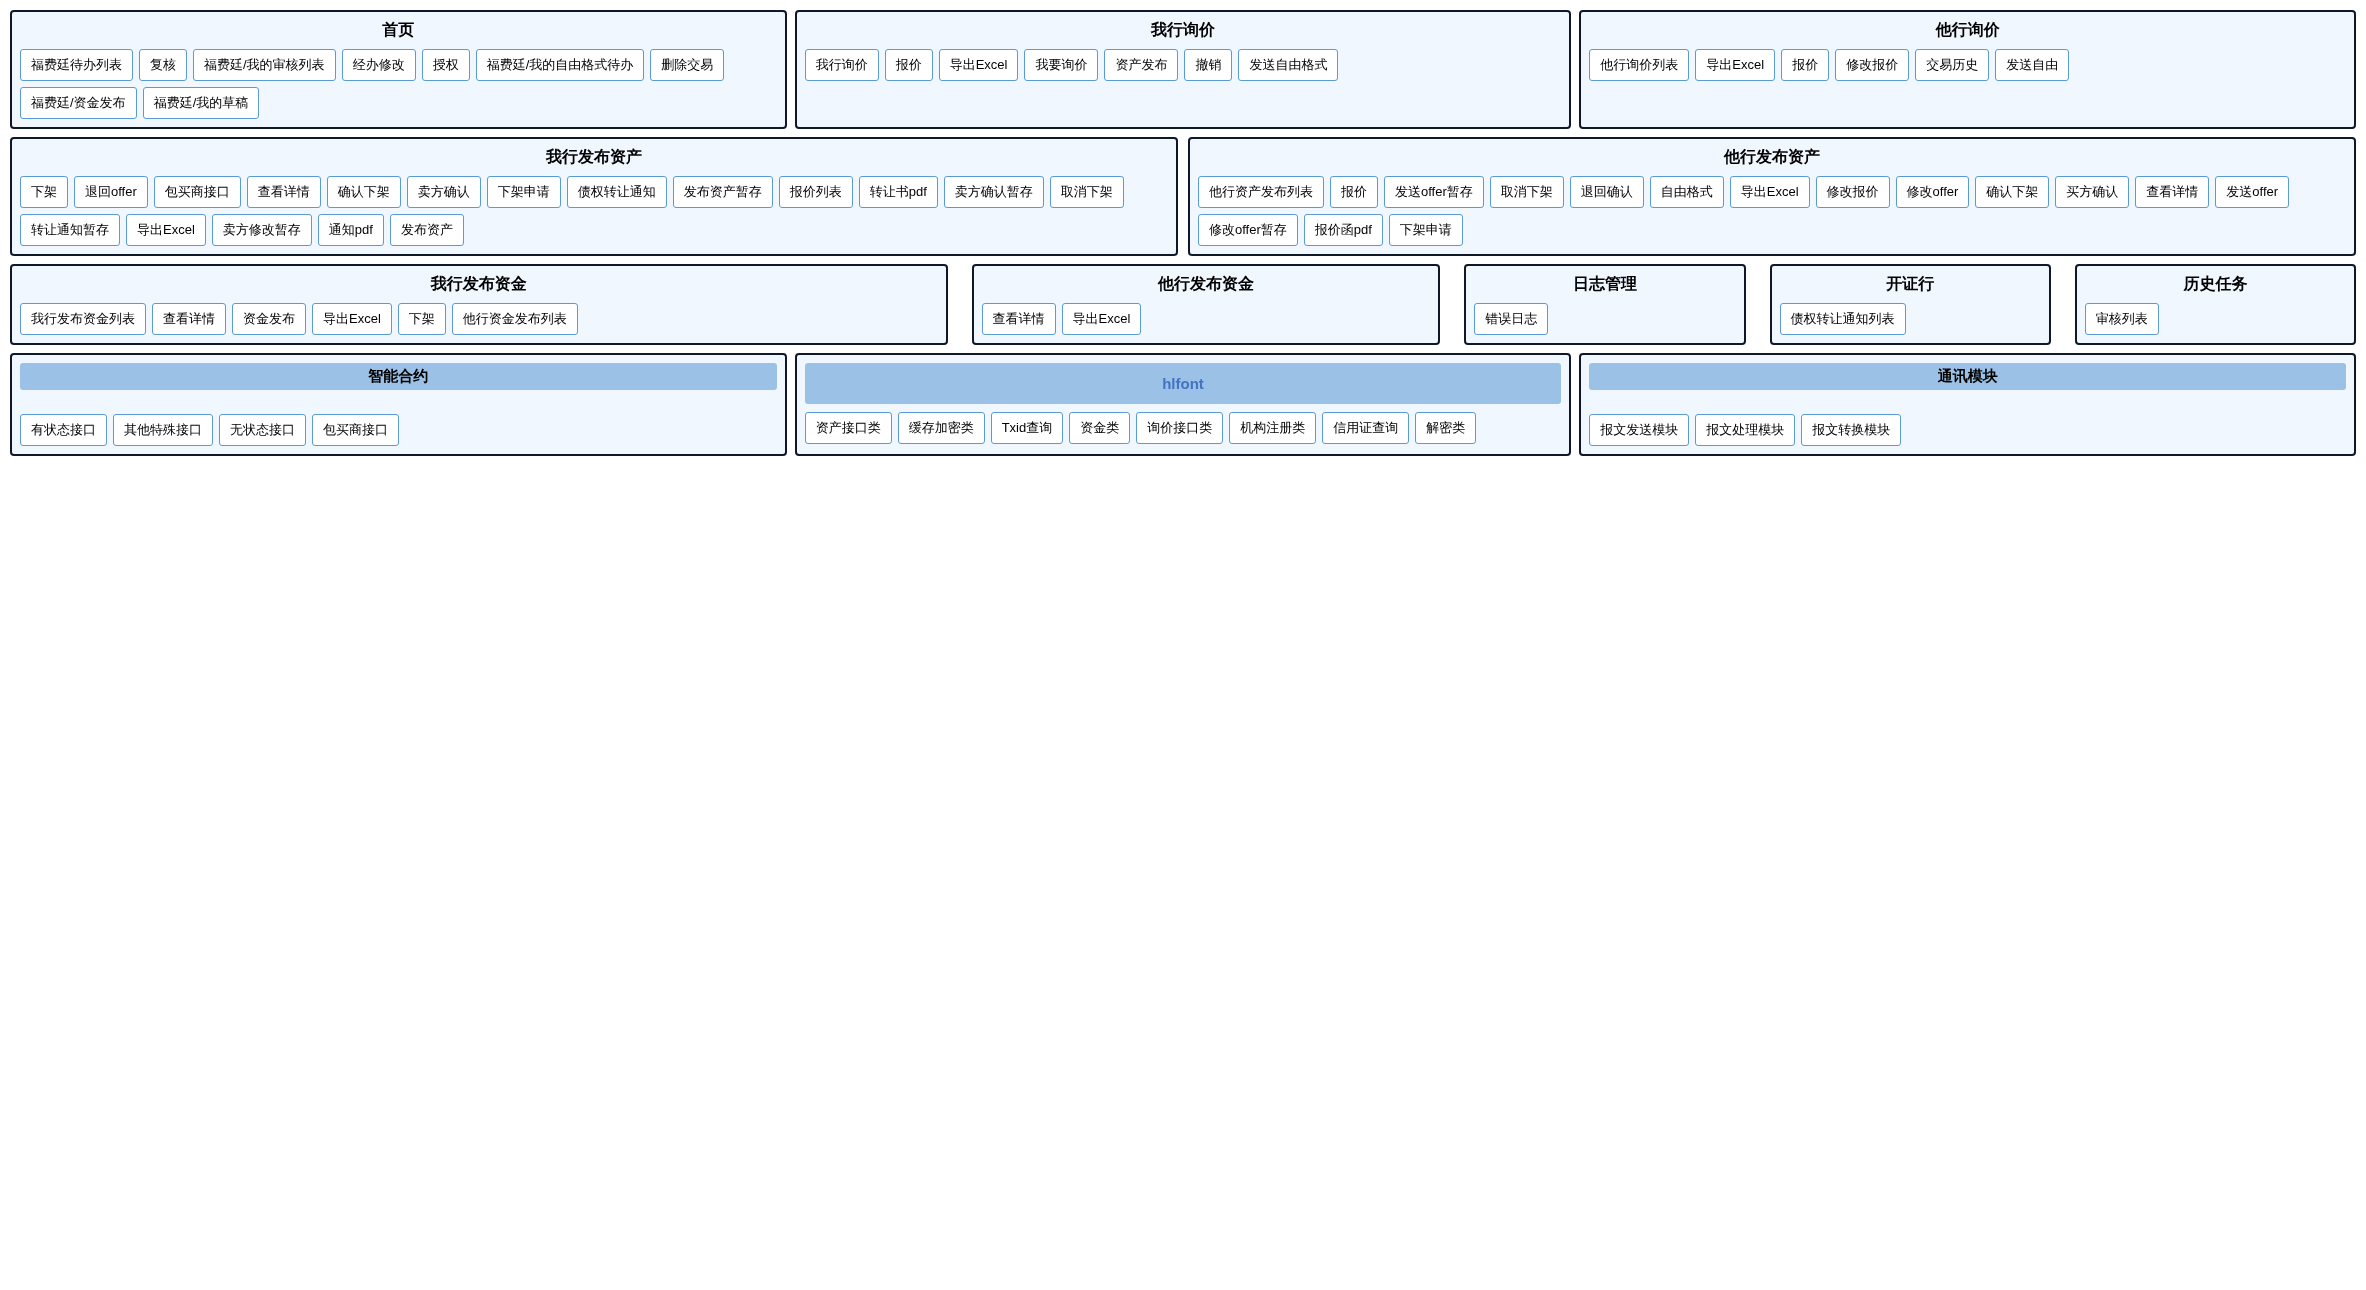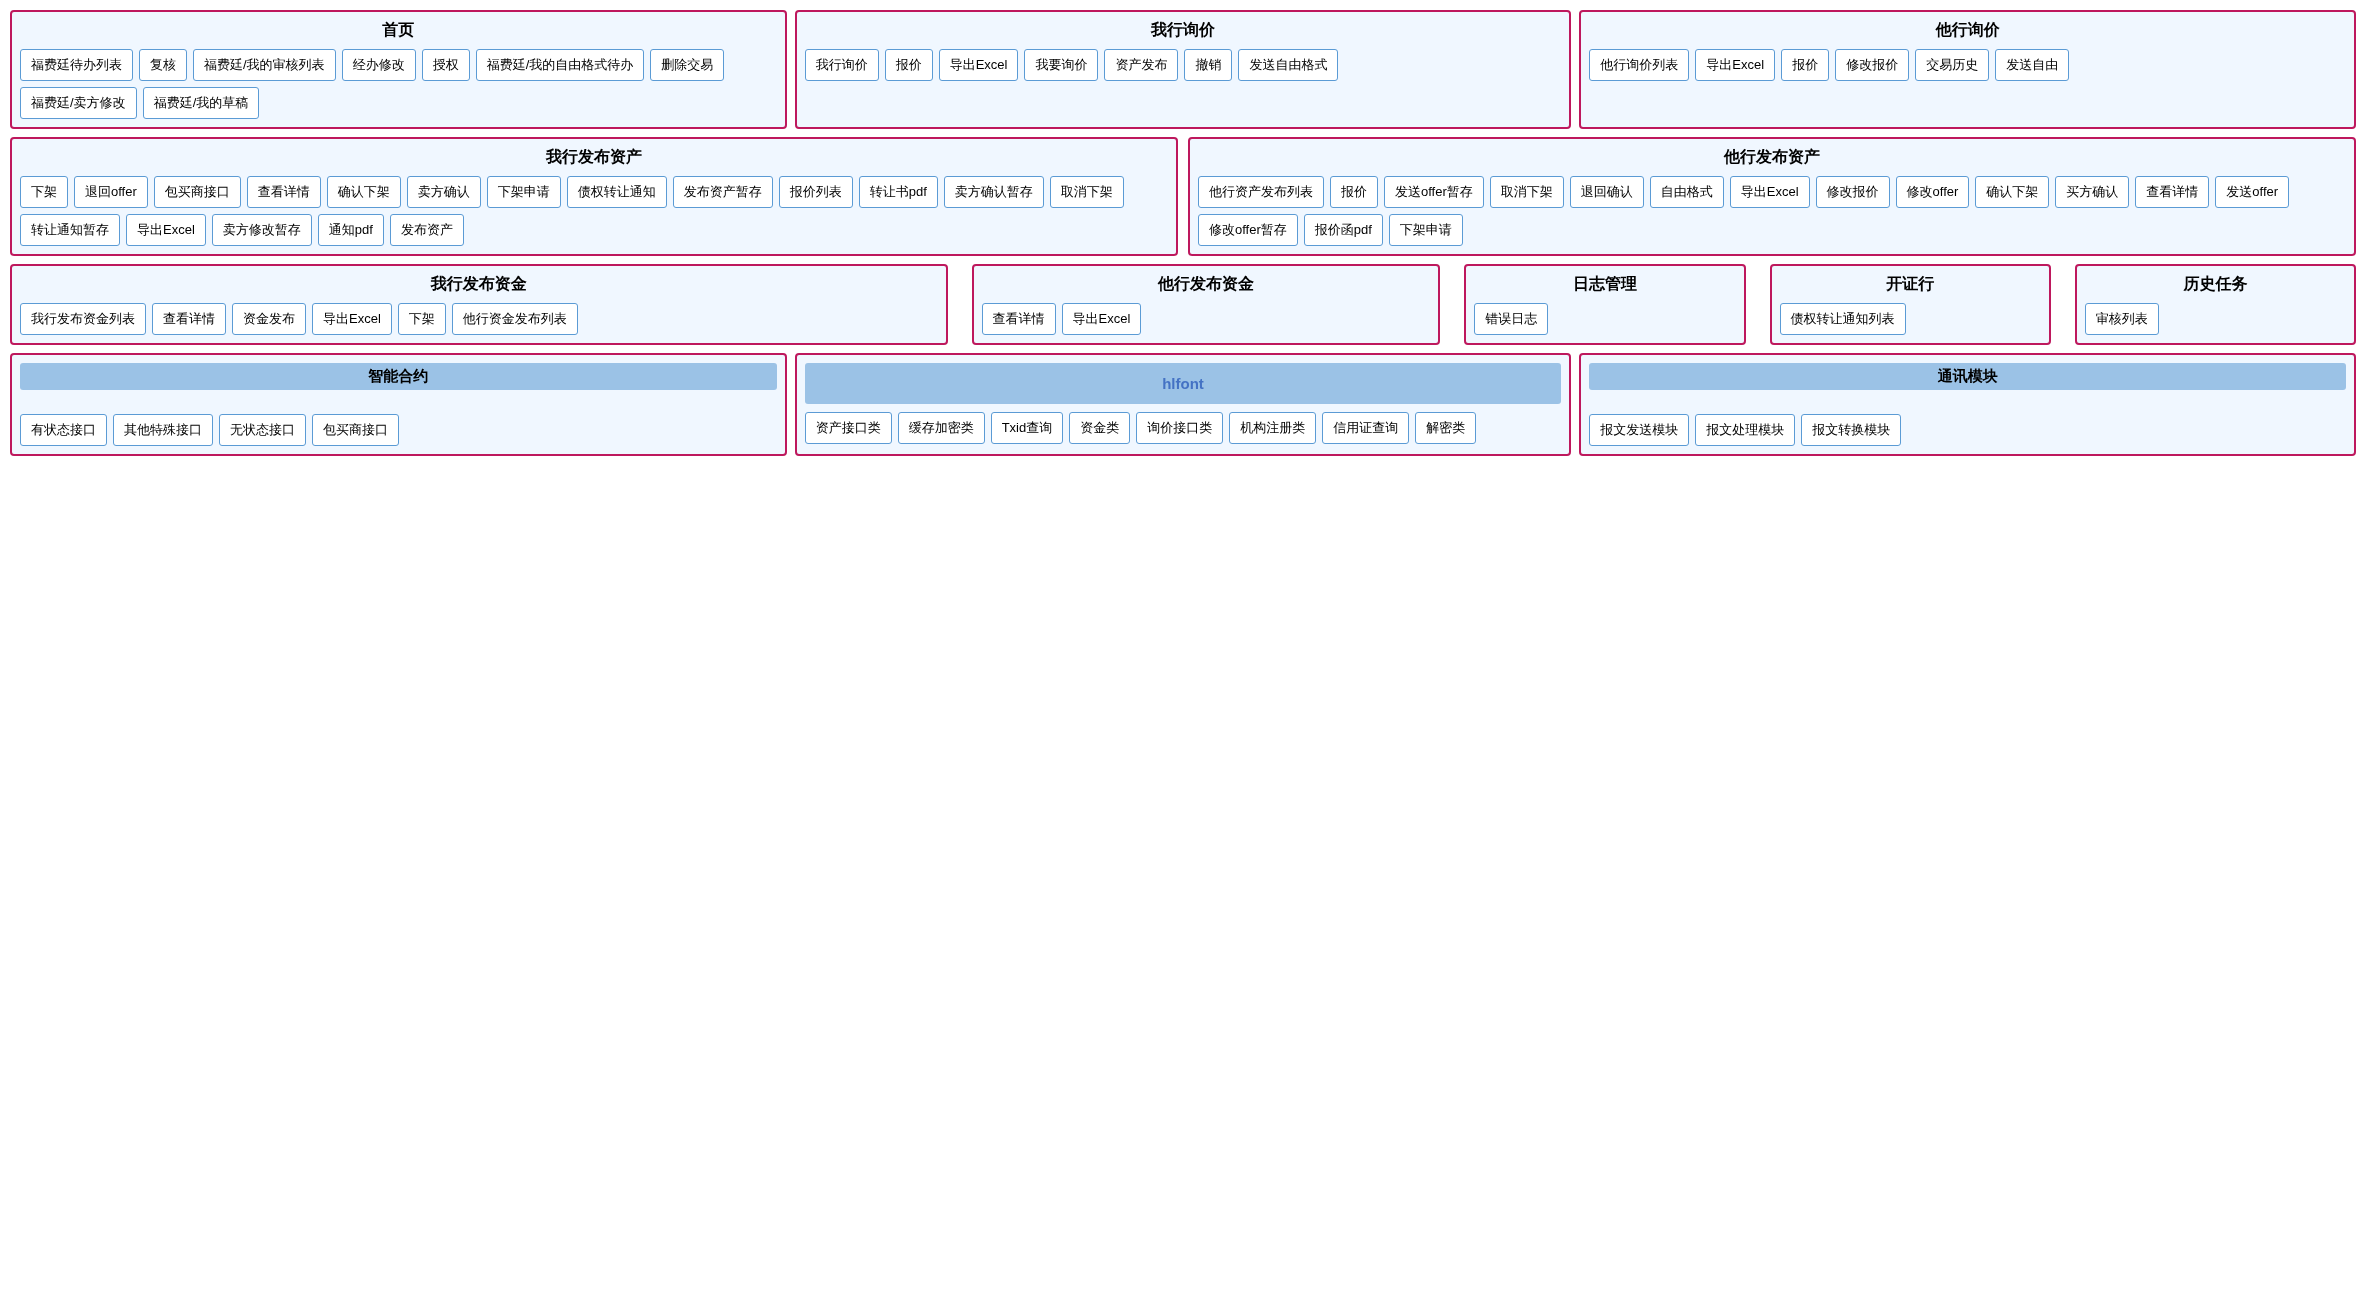--- a/index.html
+++ b/index.html
@@ -9,21 +9,21 @@
       font-size: 14px;
       padding: 10px;
     }
     .main-grid {
       display: grid;
       grid-template-columns: 1fr 1fr 1fr;
       gap: 8px;
       margin-bottom: 8px;
     }
     .section {
-      border: 2px solid #be185d;
+      border: 2px solid #0f172a;
       border-radius: 4px;
       padding: 8px;
       background: #f0f7ff;
     }
     .section-title {
       text-align: center;
       font-weight: bold;
       font-size: 16px;
       margin-bottom: 8px;
       color: #000;
@@ -90,21 +90,21 @@
   <div class="section">
     <div class="section-title">首页</div>
     <div class="btn-grid">
       <button class="btn">福费廷待办列表</button>
       <button class="btn">复核</button>
       <button class="btn">福费廷/我的审核列表</button>
       <button class="btn">经办修改</button>
       <button class="btn">授权</button>
       <button class="btn">福费廷/我的自由格式待办</button>
       <button class="btn">删除交易</button>
-      <button class="btn">福费廷/卖方修改</button>
+      <button class="btn">福费廷/资金发布</button>
       <button class="btn">福费廷/我的草稿</button>
     </div>
   </div>
 
   <div class="section">
     <div class="section-title">我行询价</div>
     <div class="btn-grid">
       <button class="btn">我行询价</button>
       <button class="btn">报价</button>
       <button class="btn">导出Excel</button>

